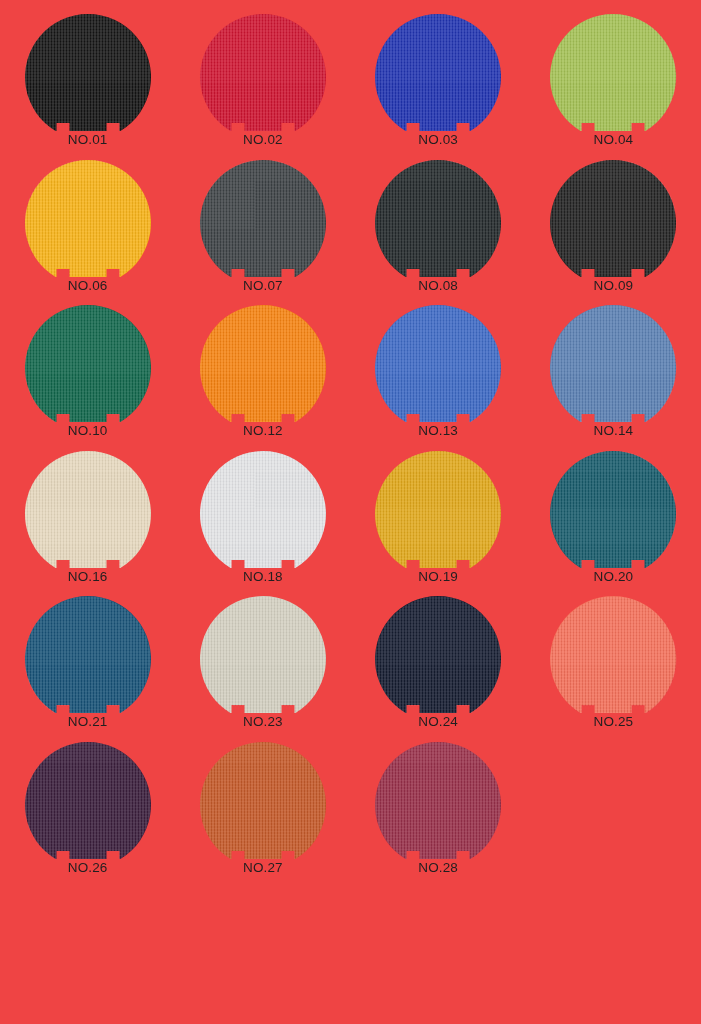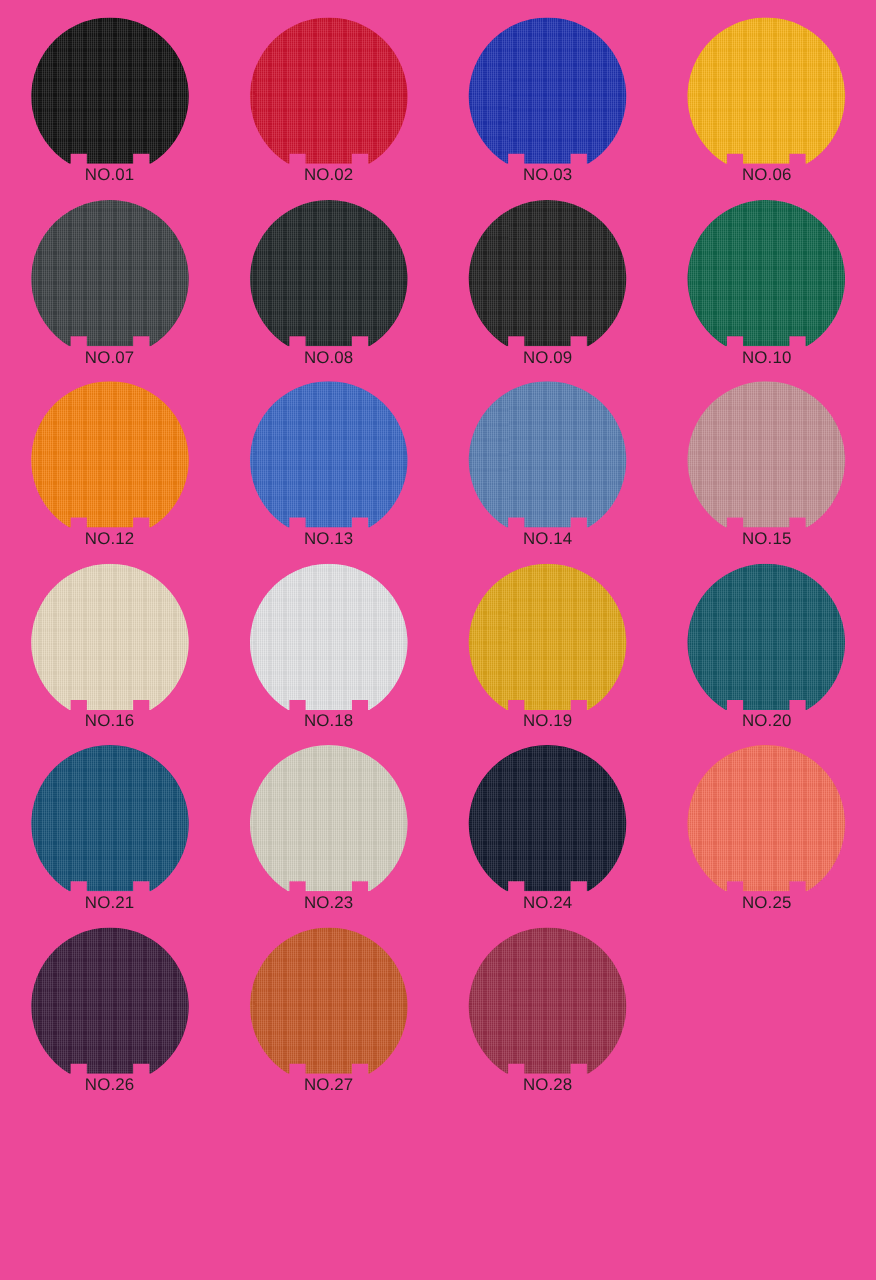--- a/index.html
+++ b/index.html
@@ -15,21 +15,21 @@
     overflow: hidden;
     font-family: "Liberation Sans", "DejaVu Sans", sans-serif;
   }
 
   #swatch-sheet {
     position: absolute;
     left: 0;
     top: 0;
     width: 701px;
     height: 1024px;
-    background: #ec4899;
+    background: #ef4444;
   }
 
   .swatch-grid {
     position: absolute;
     left: 0;
     top: 14px;
     width: 701px;
     display: flex;
     flex-wrap: wrap;
     align-content: flex-start;
@@ -137,20 +137,31 @@
             </svg>
           </div>
           <div class="chip-texture" style="mask-image: none; clip-path: path(&quot;M 33.55 117 L 34.5 117 L 34.5 109 L 47.5 109 L 47.5 117 L 84.5 117 L 84.5 109 L 97.5 109 L 97.5 117 L 98.45 117 A 63 63 0 1 0 33.55 117 Z&quot;);"></div>
         </div>
         <div class="swatch-label">NO.03</div>
       </div>
       <div class="swatch-cell">
         <div class="chip-wrap">
           <div class="chip">
             <svg viewBox="0 0 132 117" width="132" height="117">
+              <path d="M 33.55 117 L 34.50 117 L 34.50 109 L 47.50 109 L 47.50 117 L 84.50 117 L 84.50 109 L 97.50 109 L 97.50 117 L 98.45 117 A 63 63 0 1 0 33.55 117 Z" fill="#A3C054"></path>
+            </svg>
+          </div>
+          <div class="chip-texture" style="mask-image: none; clip-path: path(&quot;M 33.55 117 L 34.5 117 L 34.5 109 L 47.5 109 L 47.5 117 L 84.5 117 L 84.5 109 L 97.5 109 L 97.5 117 L 98.45 117 A 63 63 0 1 0 33.55 117 Z&quot;);"></div>
+        </div>
+        <div class="swatch-label">NO.04</div>
+      </div>
+      <div class="swatch-cell">
+        <div class="chip-wrap">
+          <div class="chip">
+            <svg viewBox="0 0 132 117" width="132" height="117">
               <path d="M 33.55 117 L 34.50 117 L 34.50 109 L 47.50 109 L 47.50 117 L 84.50 117 L 84.50 109 L 97.50 109 L 97.50 117 L 98.45 117 A 63 63 0 1 0 33.55 117 Z" fill="#F7B319"></path>
             </svg>
           </div>
           <div class="chip-texture" style="mask-image: none; clip-path: path(&quot;M 33.55 117 L 34.5 117 L 34.5 109 L 47.5 109 L 47.5 117 L 84.5 117 L 84.5 109 L 97.5 109 L 97.5 117 L 98.45 117 A 63 63 0 1 0 33.55 117 Z&quot;);"></div>
         </div>
         <div class="swatch-label">NO.06</div>
       </div>
       <div class="swatch-cell">
         <div class="chip-wrap">
           <div class="chip">
@@ -220,31 +231,20 @@
       <div class="swatch-cell">
         <div class="chip-wrap">
           <div class="chip">
             <svg viewBox="0 0 132 117" width="132" height="117">
               <path d="M 33.55 117 L 34.50 117 L 34.50 109 L 47.50 109 L 47.50 117 L 84.50 117 L 84.50 109 L 97.50 109 L 97.50 117 L 98.45 117 A 63 63 0 1 0 33.55 117 Z" fill="#5A7FB2"></path>
             </svg>
           </div>
           <div class="chip-texture" style="mask-image: none; clip-path: path(&quot;M 33.55 117 L 34.5 117 L 34.5 109 L 47.5 109 L 47.5 117 L 84.5 117 L 84.5 109 L 97.5 109 L 97.5 117 L 98.45 117 A 63 63 0 1 0 33.55 117 Z&quot;);"></div>
         </div>
         <div class="swatch-label">NO.14</div>
-      </div>
-      <div class="swatch-cell">
-        <div class="chip-wrap">
-          <div class="chip">
-            <svg viewBox="0 0 132 117" width="132" height="117">
-              <path d="M 33.55 117 L 34.50 117 L 34.50 109 L 47.50 109 L 47.50 117 L 84.50 117 L 84.50 109 L 97.50 109 L 97.50 117 L 98.45 117 A 63 63 0 1 0 33.55 117 Z" fill="#C29195"></path>
-            </svg>
-          </div>
-          <div class="chip-texture" style="mask-image: none; clip-path: path(&quot;M 33.55 117 L 34.5 117 L 34.5 109 L 47.5 109 L 47.5 117 L 84.5 117 L 84.5 109 L 97.5 109 L 97.5 117 L 98.45 117 A 63 63 0 1 0 33.55 117 Z&quot;);"></div>
-        </div>
-        <div class="swatch-label">NO.15</div>
       </div>
       <div class="swatch-cell">
         <div class="chip-wrap">
           <div class="chip">
             <svg viewBox="0 0 132 117" width="132" height="117">
               <path d="M 33.55 117 L 34.50 117 L 34.50 109 L 47.50 109 L 47.50 117 L 84.50 117 L 84.50 109 L 97.50 109 L 97.50 117 L 98.45 117 A 63 63 0 1 0 33.55 117 Z" fill="#E6D8BE"></path>
             </svg>
           </div>
           <div class="chip-texture" style="mask-image: none; clip-path: path(&quot;M 33.55 117 L 34.5 117 L 34.5 109 L 47.5 109 L 47.5 117 L 84.5 117 L 84.5 109 L 97.5 109 L 97.5 117 L 98.45 117 A 63 63 0 1 0 33.55 117 Z&quot;);"></div>
         </div>

